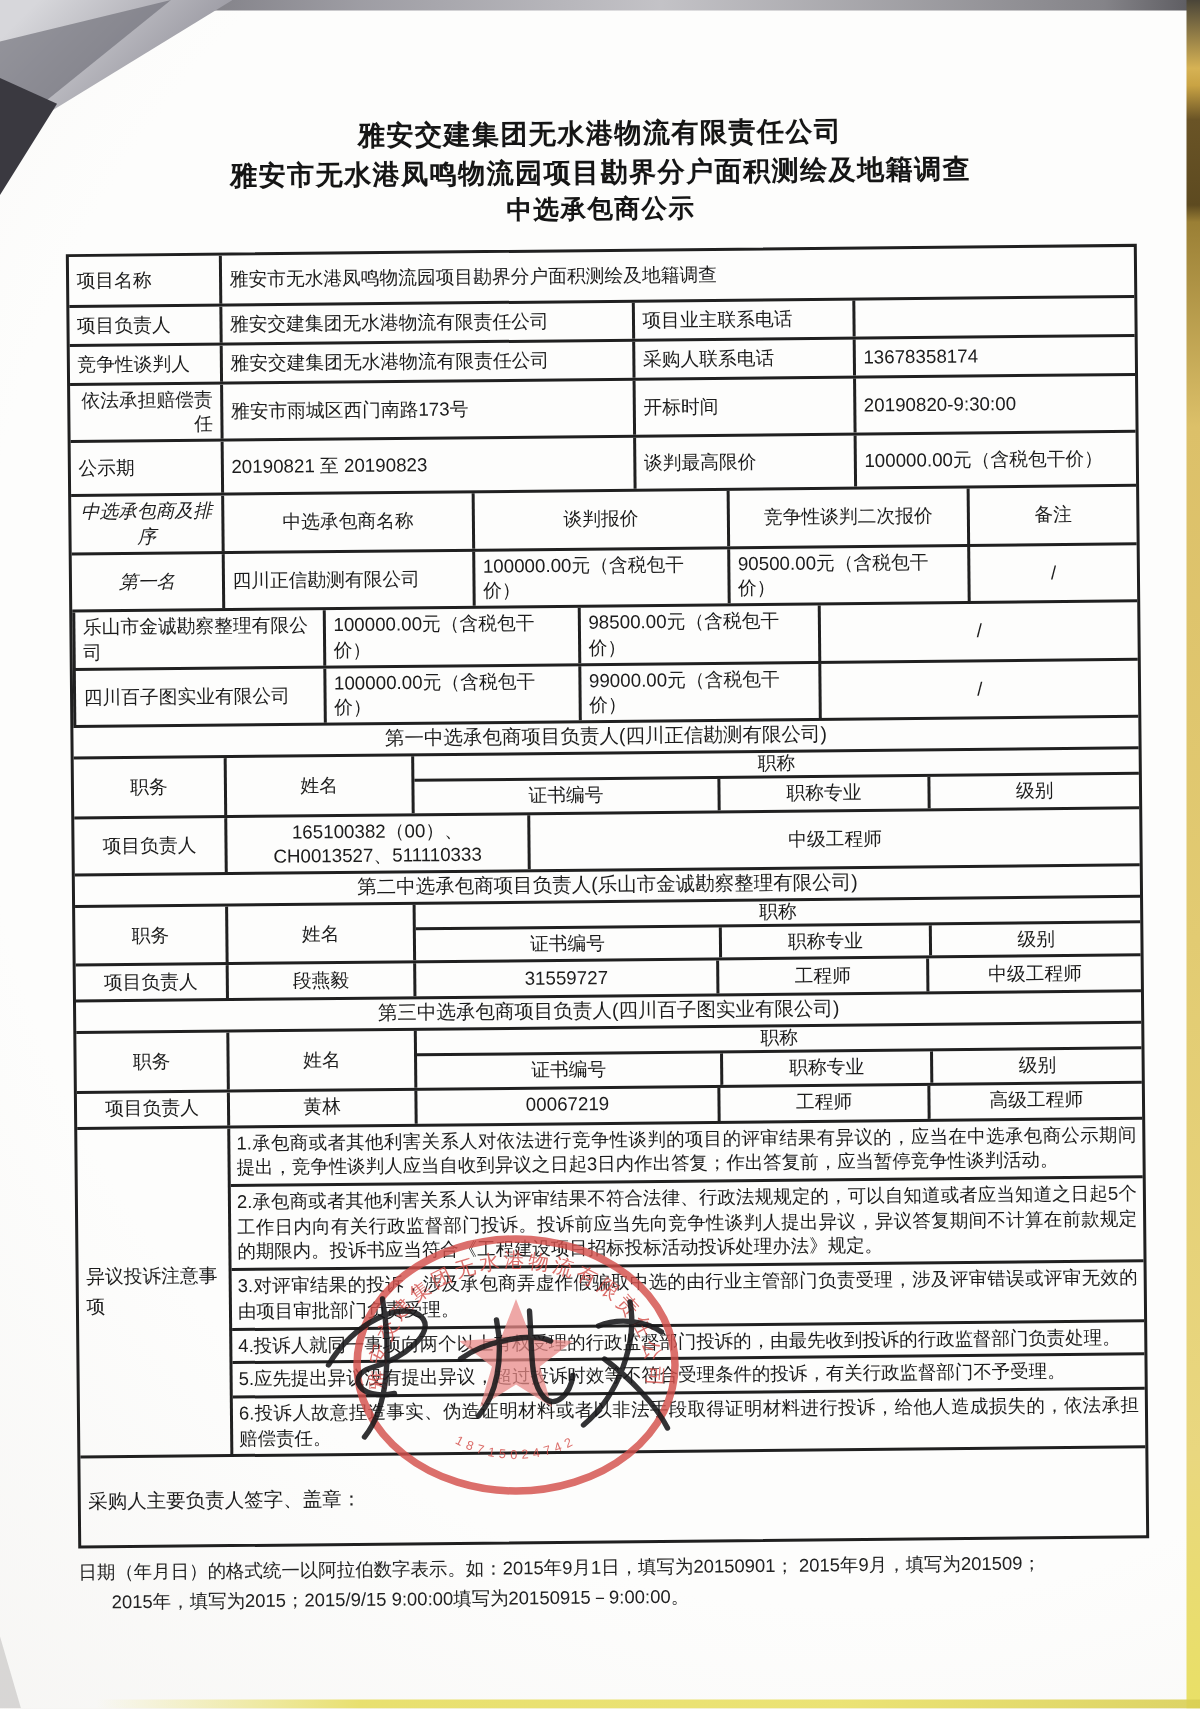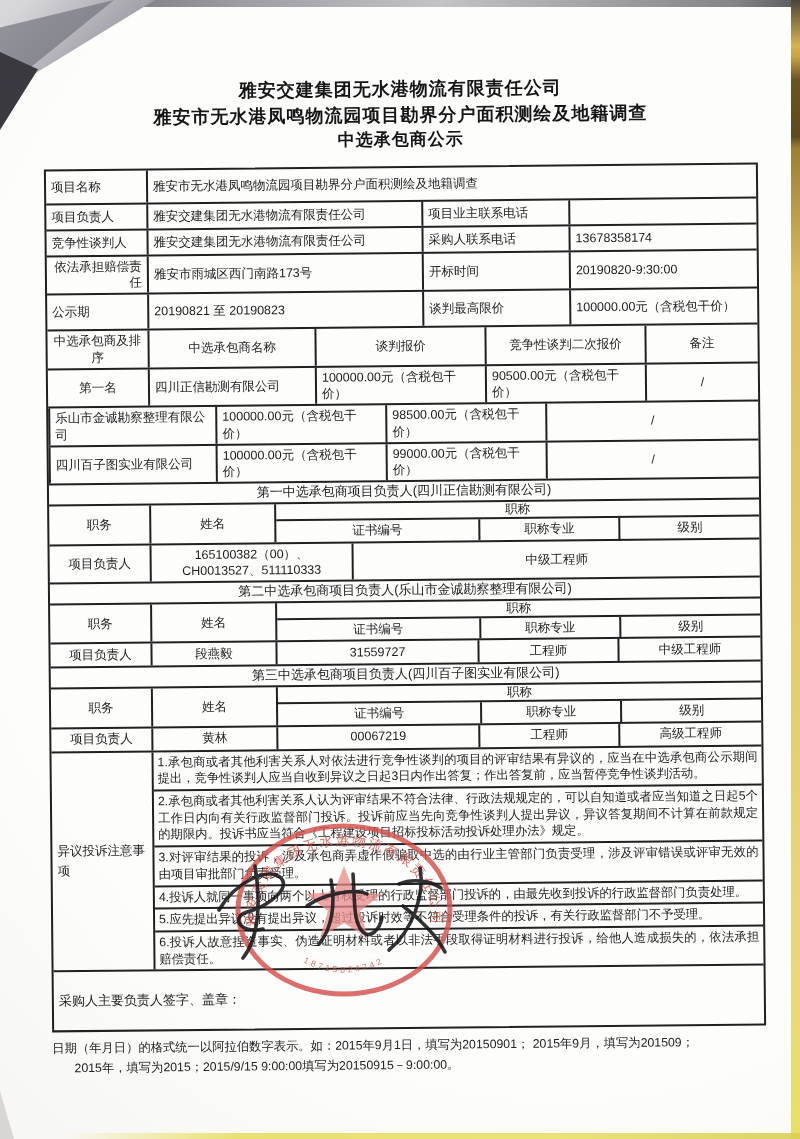--- a/index.html
+++ b/index.html
@@ -49,21 +49,21 @@
   .cell{border-left:2px solid #202020;display:flex;align-items:center;padding:2px 5px;box-sizing:border-box;line-height:1.3;}
   .cell.nb{border-left:none;}
   .cell.center{justify-content:center;text-align:center;}
   .w-label{width:100px;flex:0 0 100px;text-align:right;}
   .w-rest{flex:1 1 auto;}
   .w-v1{width:275px;flex:0 0 275px;}
   .w-l2{width:147px;flex:0 0 147px;}
   .w-v2{flex:1 1 auto;}
 
   
-  .w-rank{width:100px;flex:0 0 100px;}
+  .w-rank{width:100px;flex:0 0 100px;font-style:italic;}
   .w-name{width:167px;flex:0 0 167px;}
   .w-price{width:170px;flex:0 0 170px;}
   .w-price2{width:160px;flex:0 0 160px;}
   .w-remark{flex:1 1 auto;}
 
   
   .section-title{justify-content:center;text-align:center;font-size:13px;min-height:19px;padding:1px 4px;}
   .p-duty{width:100px;flex:0 0 100px;}
   .p-name{width:125px;flex:0 0 125px;}
   .p-cert{width:202px;flex:0 0 202px;}

